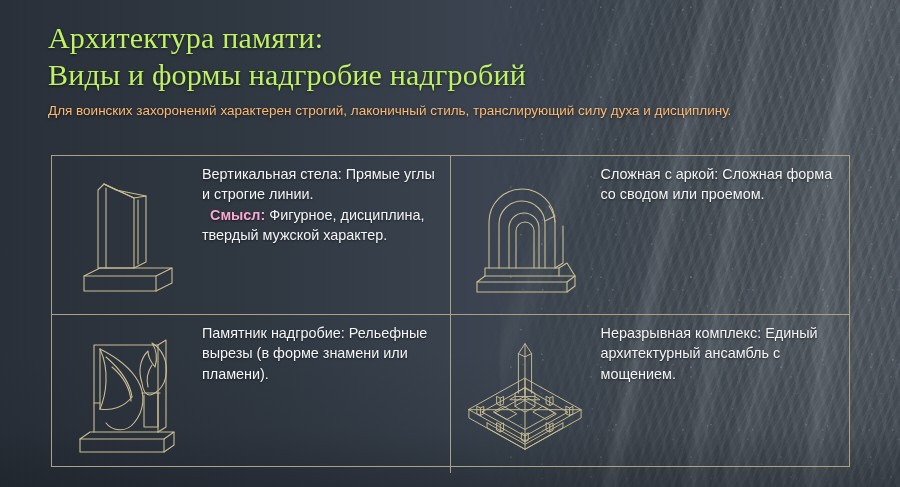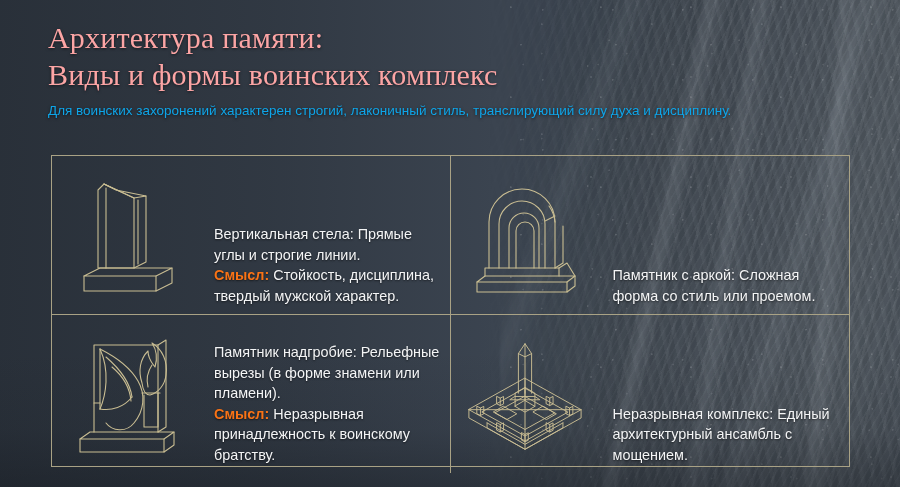--- a/index.html
+++ b/index.html
@@ -62,43 +62,43 @@
     position:absolute;inset:0;
     background:
       linear-gradient(0deg, rgba(20,24,30,.40) 0%, rgba(20,24,30,.10) 12%, transparent 28%),
       linear-gradient(90deg, rgba(40,47,56,.95) 0%, rgba(40,47,56,.55) 30%, transparent 55%);
   }
 
   
   .header{position:absolute;left:48px;top:20px;width:700px;z-index:5;}
   .title{
     font-family:"Liberation Serif", serif;
-    color:#fca5a5;font-size:30px;line-height:1.22;font-weight:400;
+    color:#bef264;font-size:30px;line-height:1.22;font-weight:400;
     letter-spacing:.2px;
     text-shadow:0 1px 3px rgba(0,0,0,.55);
     margin:0;
   }
   .title .l2{display:block;}
   .subtitle{
     margin:8px 0 11px 0;
-    color:#0ea5e9;font-size:13.5px;line-height:1.55;font-weight:400;
+    color:#fdba74;font-size:13.5px;line-height:1.55;font-weight:400;
     max-width:690px;
     text-shadow:0 1px 3px rgba(0,0,0,.6);
   }
 
   
   .grid{
     position:absolute;left:51px;top:155px;width:799px;height:312px;
     border:1.3px solid #a9a285;
     display:grid;grid-template-columns:1fr 1fr;grid-template-rows:1fr 1fr;
     z-index:5;
     box-sizing:border-box;
   }
   .cell{
-    display:flex;align-items:flex-end;gap:22px;
+    display:flex;align-items:flex-start;gap:10px;
     padding:8px 10px 8px 8px;
     box-sizing:border-box;
     position:relative;
   }
   .cell.b-right{border-right:1.3px solid #a9a285;}
   .cell.b-bottom{border-bottom:1.3px solid #a9a285;}
 
   .fig{
     flex:0 0 auto;width:132px;height:142px;
     display:flex;align-items:center;justify-content:center;
@@ -106,39 +106,39 @@
   .fig svg{display:block;width:100%;height:100%;overflow:visible;}
   .fig svg *{vector-effect:non-scaling-stroke;}
 
   .txt{
     flex:1 1 auto;
     color:#f4f5f6;font-size:14.4px;line-height:1.42;
     text-shadow:0 1px 2px rgba(0,0,0,.55);
   }
   .txt .desc{display:block;}
   .txt .meaning{display:block;}
-  .accent{color:#f97316;font-weight:700;}
+  .accent{color:#f9a8d4;font-weight:700;margin-left:8px;}
 </style>
 </head>
 <body>
 
 <div class="slide">
 
   <div class="bg">
     <div class="bg-base"></div>
     <div class="bg-stone"></div>
     <div class="bg-streaks"></div>
     <div class="bg-speck"></div>
     <div class="bg-vignette"></div>
   </div>
 
   <div class="header">
     <h1 class="title">
       <span class="l1">Архитектура памяти:</span>
-      <span class="l2">Виды и формы воинских комплекс</span>
+      <span class="l2">Виды и формы надгробие надгробий</span>
     </h1>
     <p class="subtitle">Для воинских захоронений характерен строгий, лаконичный стиль, транслирующий силу духа и дисциплину.</p>
   </div>
 
   <div class="grid">
 
     <div class="cell b-right b-bottom">
       <div class="fig">
         <svg viewBox="0 0 132 142" fill="none" stroke="#c9bd92" stroke-width="1.1" stroke-linejoin="round" stroke-linecap="round">
 
@@ -152,21 +152,21 @@
 
           <path d="M44 20 L56 26 L86 32"></path>
           <path d="M44 20 L74 34"></path>
 
           <path d="M46 104 L46 24"></path>
           <path d="M78 100 L78 36"></path>
         </svg>
       </div>
       <div class="txt">
         <span class="desc">Вертикальная стела: Прямые углы и строгие линии.</span>
-        <span class="meaning"><span class="accent">Смысл:</span> <span>Стойкость, дисциплина, твердый мужской характер.</span></span>
+        <span class="meaning"><span class="accent">Смысл:</span> <span>Фигурное, дисциплина, твердый мужской характер.</span></span>
       </div>
     </div>
 
     <div class="cell b-bottom">
       <div class="fig">
         <svg viewBox="0 0 132 142" fill="none" stroke="#c9bd92" stroke-width="1.1" stroke-linejoin="round" stroke-linecap="round">
 
           <path d="M18 118 L108 118 L116 112 L26 112 Z"></path>
           <path d="M18 118 L18 128 L108 128 L108 118"></path>
           <path d="M108 128 L116 122 L116 112"></path>
@@ -180,21 +180,21 @@
           <path d="M50 104 L50 64 A15 15 0 0 1 80 64 L80 104"></path>
 
           <path d="M57 104 L57 67 A9 9 0 0 1 75 67 L75 104"></path>
 
           <path d="M96 104 L104 99 L104 62"></path>
           <path d="M86 57 L96 52"></path>
           <path d="M96 58 A33 33 0 0 0 90 42"></path>
         </svg>
       </div>
       <div class="txt">
-        <span class="desc">Памятник с аркой: Сложная форма со стиль или проемом.</span>
+        <span class="desc">Сложная с аркой: Сложная форма со сводом или проемом.</span>
       </div>
     </div>
 
     <div class="cell b-right">
       <div class="fig">
         <svg viewBox="0 0 132 142" fill="none" stroke="#c9bd92" stroke-width="1.1" stroke-linejoin="round" stroke-linecap="round">
 
           <path d="M20 116 L104 116 L114 109 L30 109 Z"></path>
           <path d="M20 116 L20 129 L104 129 L104 116"></path>
           <path d="M104 129 L114 122 L114 109"></path>
@@ -212,21 +212,20 @@
 
           <path d="M82 60 C78 48 80 36 88 28 C88 36 92 40 95 44 C98 34 96 26 92 20 C102 26 108 38 106 52 C105 62 98 70 90 72 C86 72 83 68 82 60 Z"></path>
           <path d="M88 64 C86 56 88 48 92 42"></path>
 
           <path d="M84 72 L84 104 L98 104 L98 70"></path>
           <path d="M82 70 L100 70"></path>
         </svg>
       </div>
       <div class="txt">
         <span class="desc">Памятник надгробие: Рельефные вырезы (в форме знамени или пламени).</span>
-        <span class="meaning"><span class="accent">Смысл:</span> <span>Неразрывная принадлежность к воинскому братству.</span></span>
       </div>
     </div>
 
     <div class="cell">
       <div class="fig">
         <svg viewBox="0 0 160 142" fill="none" stroke="#c9bd92" stroke-width="0.95" stroke-linejoin="round" stroke-linecap="round">
 
           <path d="M80 52 L148 90 L80 128 L12 90 Z"></path>
 
           <path d="M12 90 L12 100 L80 138 L148 100 L148 90"></path>

